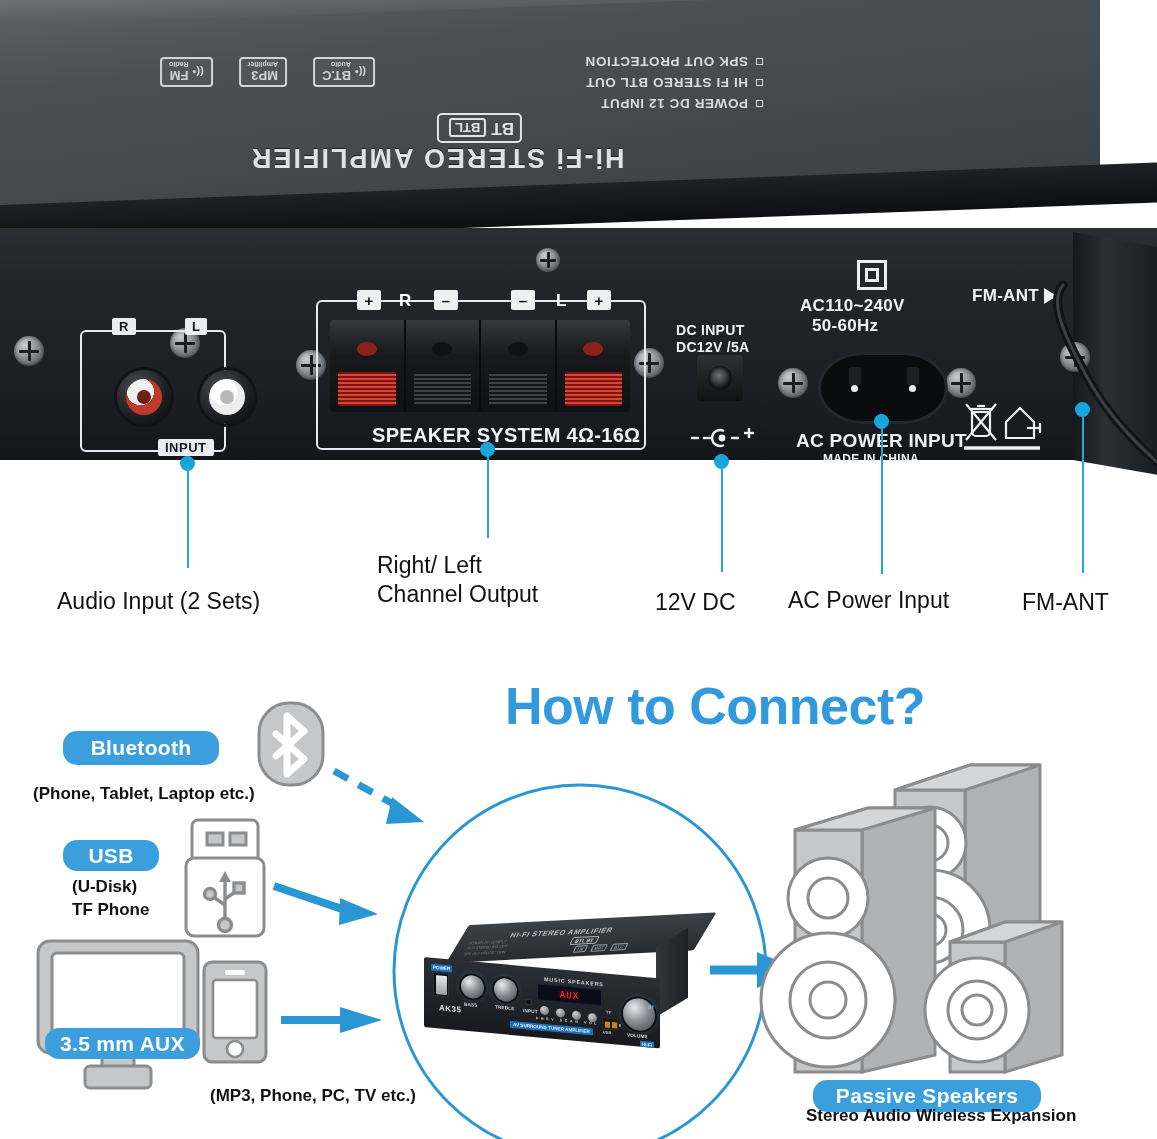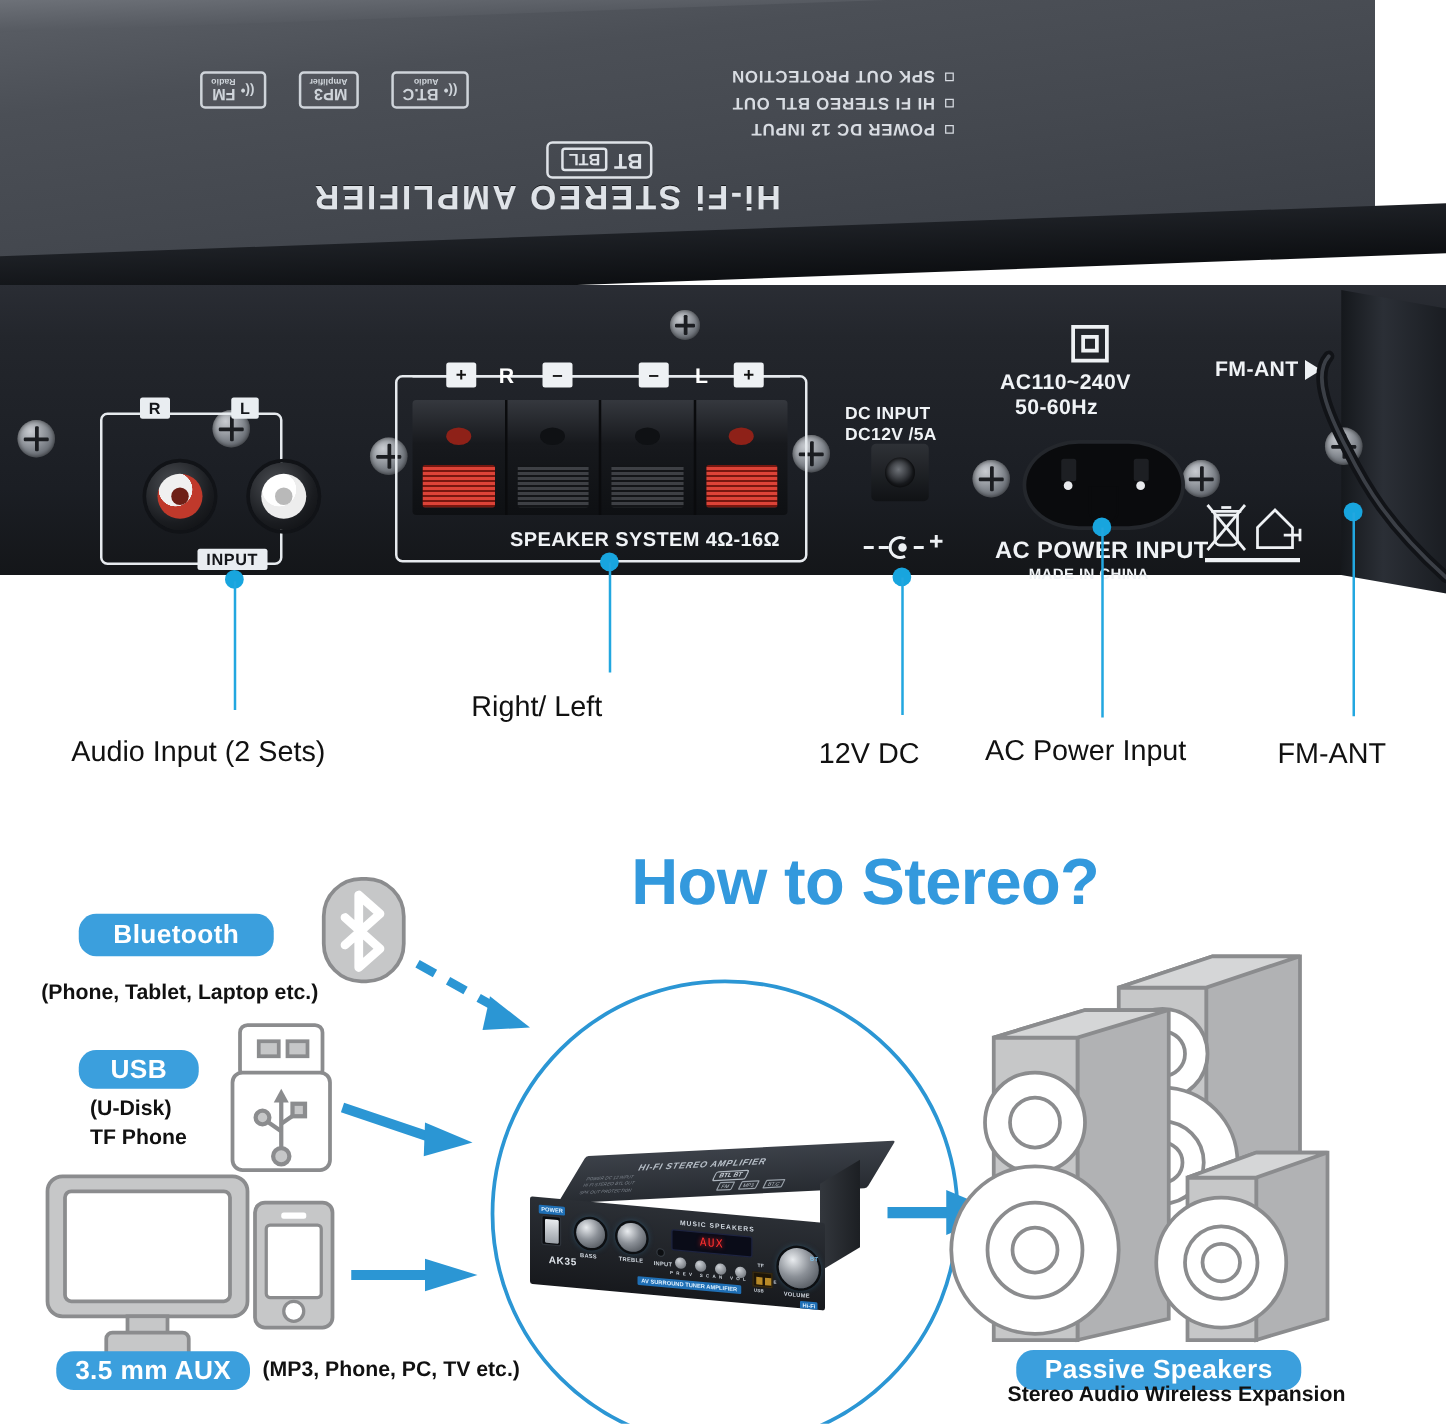--- a/index.html
+++ b/index.html
@@ -295,21 +295,21 @@
         </div>
       <div class="spk-cell">
           <span class="dot" style="background:#0f1114;"></span>
           <span class="lev blk-lv"></span>
         </div>
       <div class="spk-cell">
           <span class="dot" style="background:#8e2118;"></span>
           <span class="lev red-lv"></span>
         </div>
     </div>
-    <div class="wtext" style="left:372px; top:424px; font-size:16px;margin-left:36px;">SPEAKER SYSTEM 4Ω-16Ω</div>
+    <div class="wtext" style="left:372px; top:424px; font-size:20px;">SPEAKER SYSTEM 4Ω-16Ω</div>
 
     <div class="wtext" style="left:676px; top:322px; font-size:14px;">DC INPUT</div>
     <div class="wtext" style="left:676px; top:339px; font-size:14px;">DC12V /5A</div>
     <div class="dcjack"></div>
     <svg width="1157" height="490" style="pointer-events:none;">
       <g stroke="#eef1f4" stroke-width="2.4" fill="none">
         <line x1="691" y1="438" x2="699" y2="438"></line>
         <line x1="703" y1="438" x2="711" y2="438"></line>
         <path d="M724 431 a8 8 0 1 0 0 14"></path>
         <circle cx="722" cy="438" r="3.4" fill="#eef1f4" stroke="none"></circle>
@@ -361,26 +361,27 @@
 
   <div class="co-line" style="left:187px; top:465px; height:103px;"></div>
   <div class="co-line" style="left:487px; top:450px; height:88px;"></div>
   <div class="co-line" style="left:721px; top:462px; height:110px;"></div>
   <div class="co-line" style="left:881px; top:422px; height:152px;"></div>
   <div class="co-line" style="left:1082px; top:410px; height:163px;"></div>
 
   <div class="co-text" style="left:57px; top:587px; width:262px;">Audio Input (2 Sets)</div>
   <div class="co-text" style="left:377px; top:551px; width:222px;">
     <div>Right/ Left</div>
+    <div>Channel Output</div>
   </div>
   <div class="co-text" style="left:655px; top:588px; width:132px;">12V DC</div>
   <div class="co-text" style="left:788px; top:586px; width:188px;">AC Power Input</div>
   <div class="co-text" style="left:1022px; top:588px; width:120px;">FM-ANT</div>
 
-  <div class="htc-title">How to Stereo?</div>
+  <div class="htc-title">How to Connect?</div>
 
   <div class="pill" style="left:63px; top:731px; width:156px; height:34px; font-size:21px;">Bluetooth</div>
   <div class="plain" style="left:33px; top:784px; font-size:17px;">(Phone, Tablet, Laptop etc.)</div>
 
   <svg width="1157" height="1139" style="pointer-events:none;">
 
     <g>
       <rect x="259" y="703" width="64" height="82" rx="30" class="gfill"></rect>
       <path d="M287 716 v58 l17 -15 l-28 -25 M287 716 l17 15 l-28 25" fill="none" stroke="#ffffff" stroke-width="7" stroke-linejoin="round" stroke-linecap="round"></path>
     </g>
@@ -464,21 +465,21 @@
       <circle cx="977" cy="1010" r="52" class="wfill"></circle>
       <circle cx="977" cy="1010" r="29" class="nofill"></circle>
       <circle cx="977" cy="1010" r="15" class="nofill"></circle>
     </g>
   </svg>
 
   <div class="pill" style="left:63px; top:840px; width:96px; height:31px; font-size:21px;">USB</div>
   <div class="plain" style="left:72px; top:877px; font-size:17px;">(U-Disk)</div>
   <div class="plain" style="left:72px; top:900px; font-size:17px;">TF Phone</div>
 
-  <div class="pill" style="left:45px; top:1081px; width:155px; height:31px; font-size:21px;">3.5 mm AUX</div>
+  <div class="pill" style="left:45px; top:1028px; width:155px; height:31px; font-size:21px;">3.5 mm AUX</div>
   <div class="plain" style="left:210px; top:1086px; font-size:17px;">(MP3, Phone, PC, TV etc.)</div>
 
   <div class="pill" style="left:813px; top:1080px; width:228px; height:32px; font-size:21px;">Passive Speakers</div>
   <div class="plain" style="left:806px; top:1106px; font-size:17px;">Stereo Audio Wireless Expansion</div>
 
   <div class="amp-wrap">
     <div class="amp-top">
       <div style="position:absolute; left:48px; top:9px; color:#b9c1ca; font-size:7px; font-weight:700; letter-spacing:.6px; transform:skewX(6deg);">HI-FI STEREO AMPLIFIER</div>
       <div style="position:absolute; left:12px; top:17px; color:#7c838c; font-size:3.6px; line-height:1.5; transform:skewX(6deg);">
         <div>POWER DC 12 INPUT</div>

